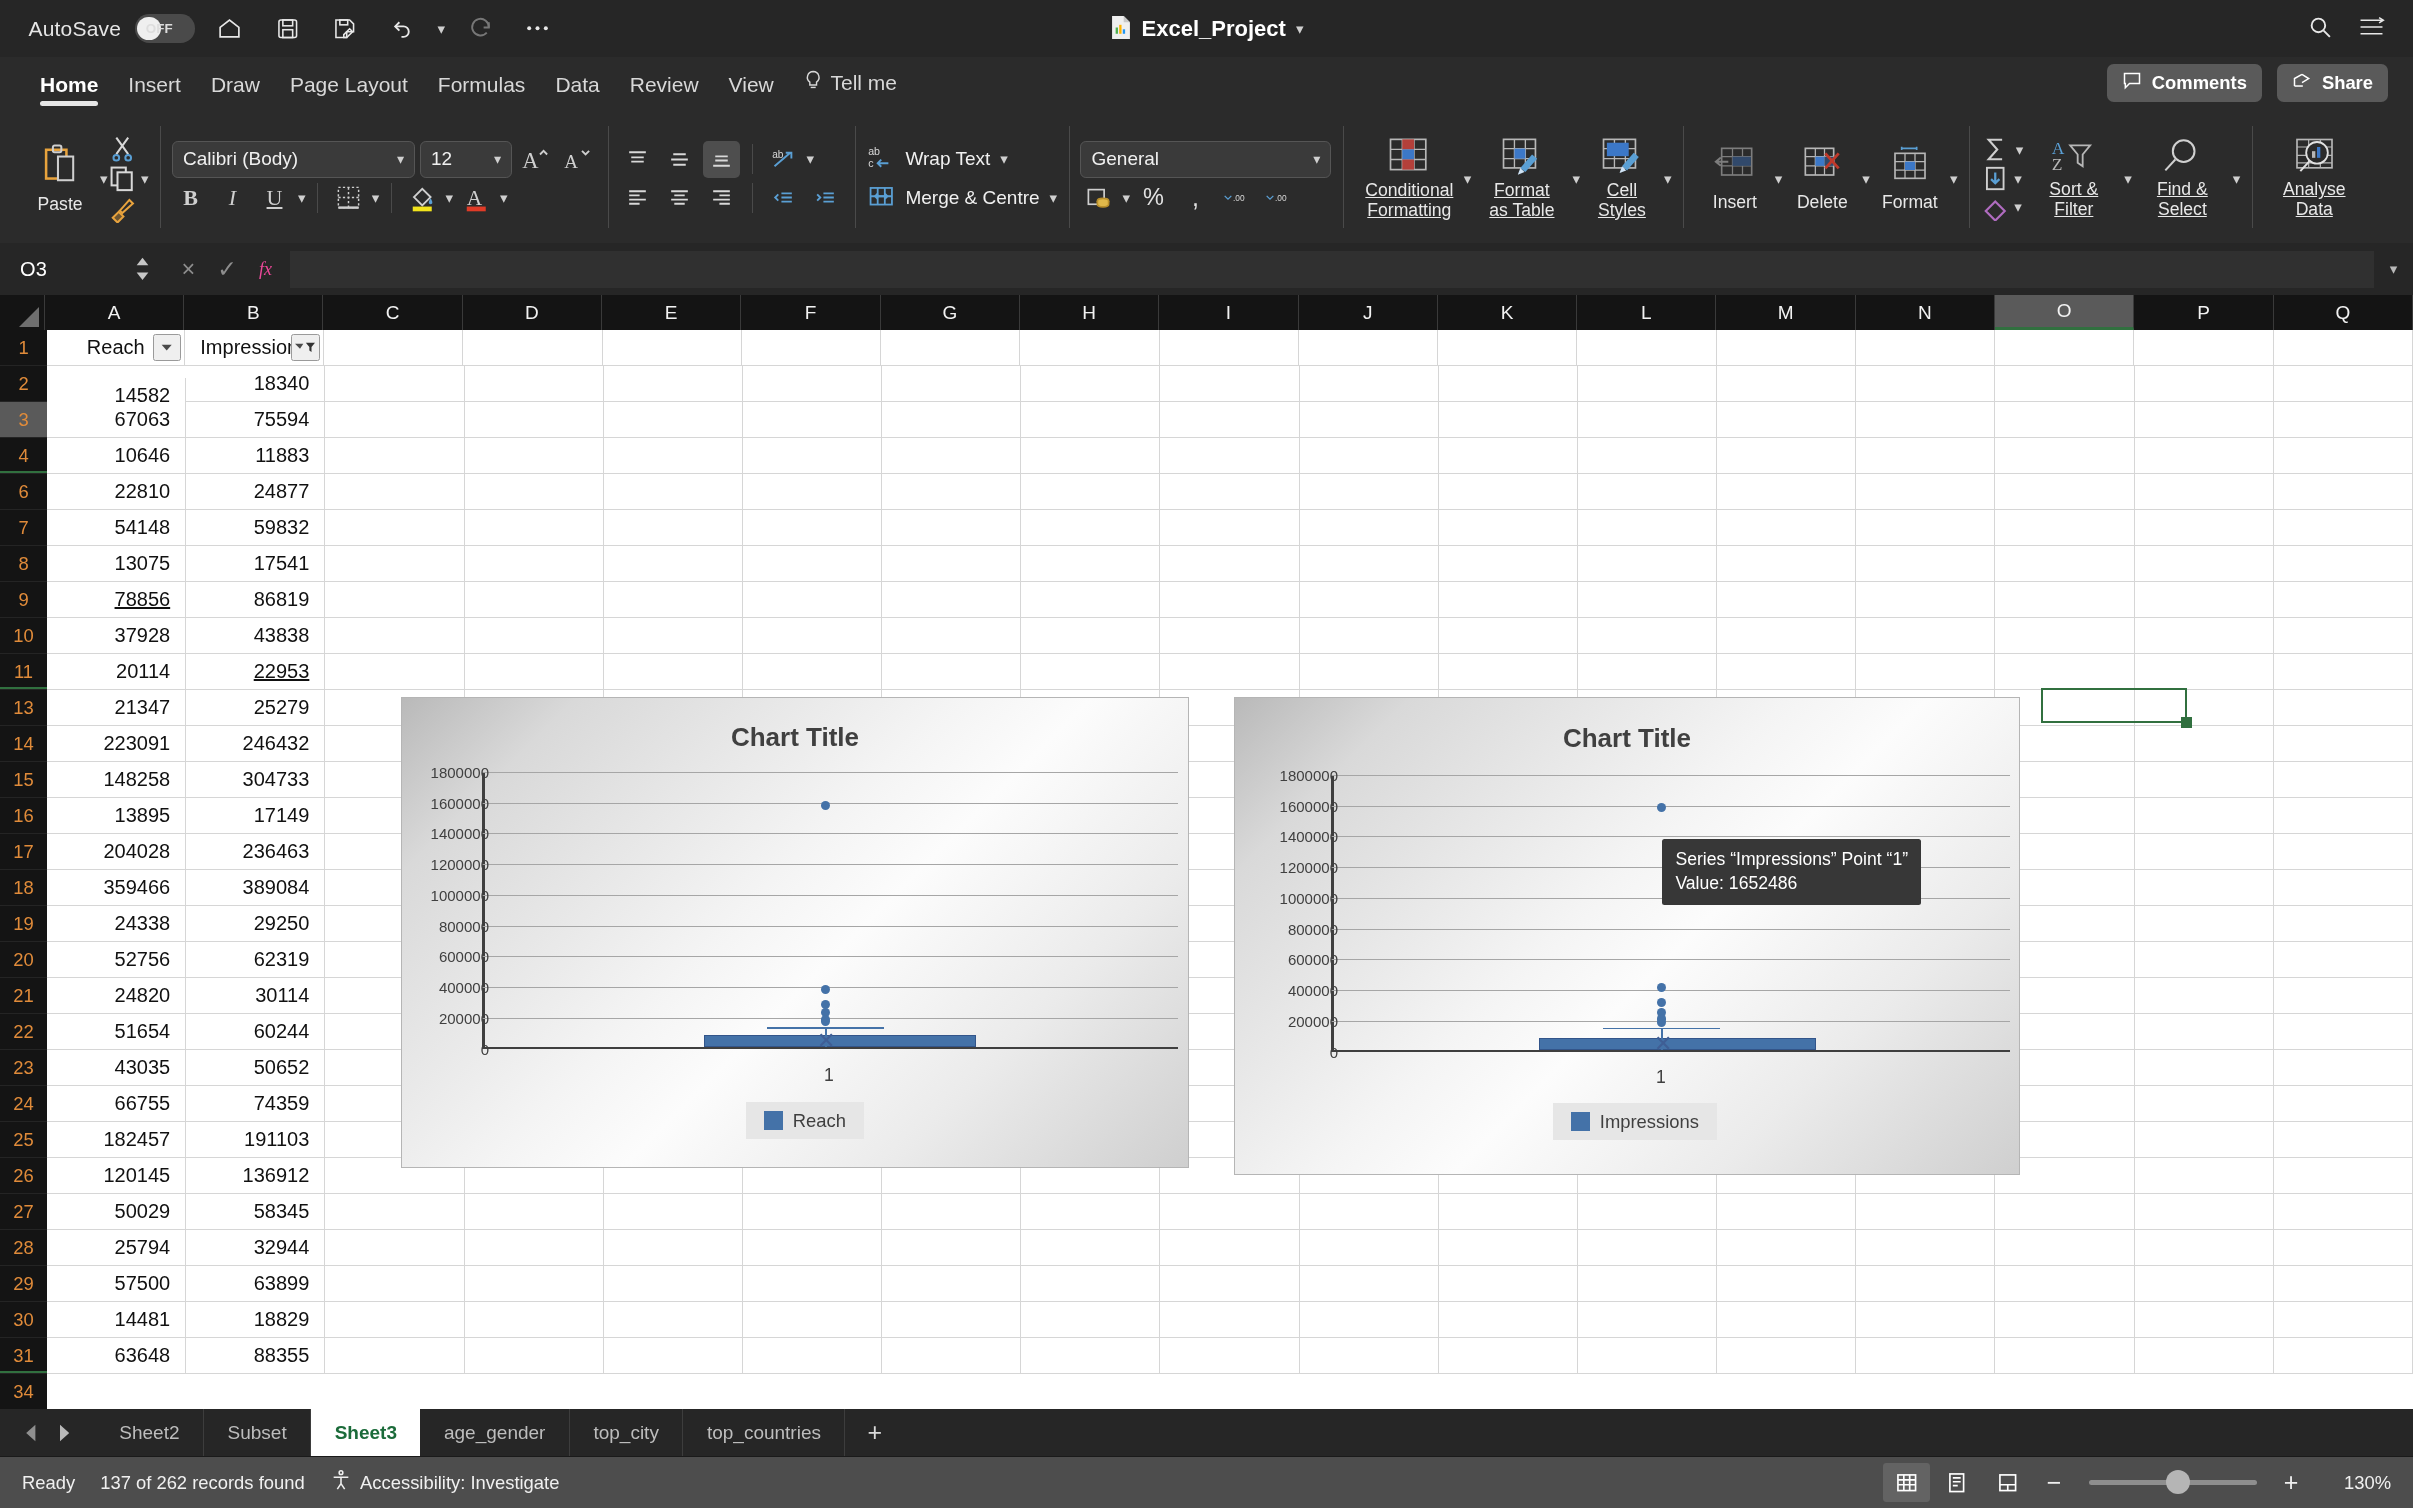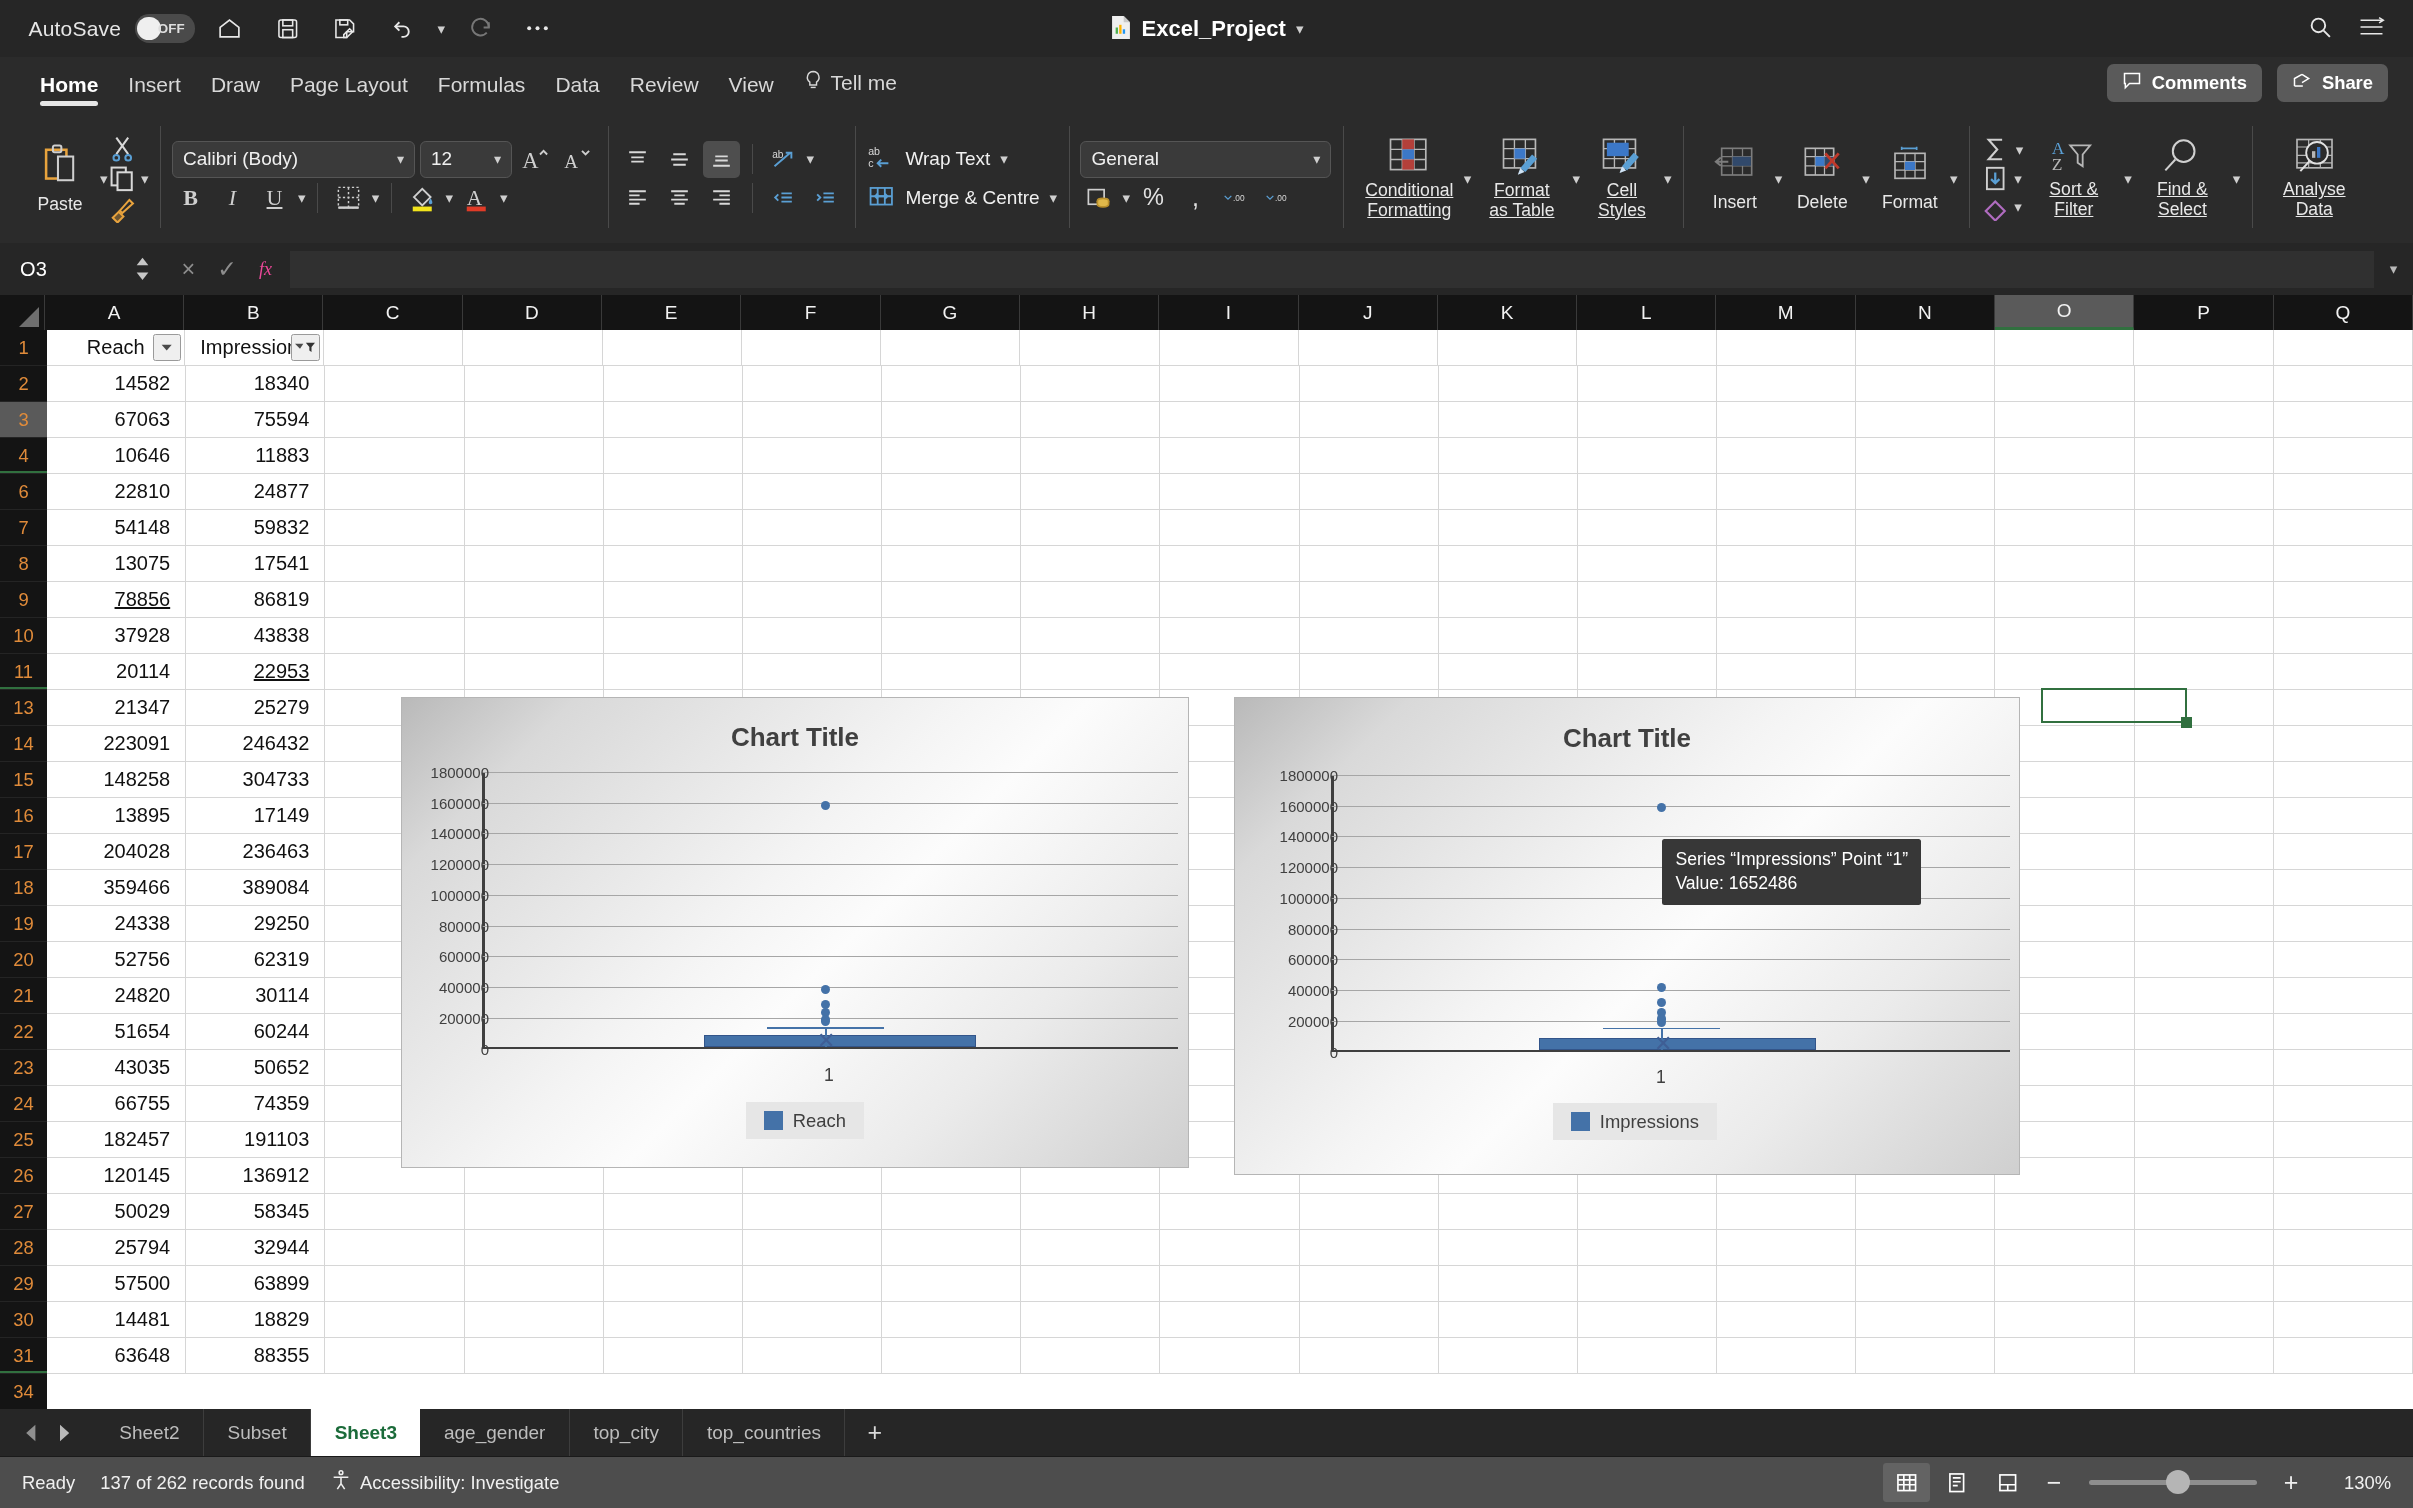--- a/index.html
+++ b/index.html
@@ -17,21 +17,21 @@
     height: 57px; background: #262626; display: flex; align-items: center;
     position: relative; flex: 0 0 57px;
   }
   .tb-left { display: flex; align-items: center; gap: 13.4px; padding-left: 28.5px; }
   .autosave-label { font-size: 21px; color: #e6e6e6; letter-spacing: 0.2px; }
   .toggle {
     width: 60px; height: 28.5px; border-radius: 14.2px; background: #4a4a4a;
     display: flex; align-items: center; padding: 2.5px; position: relative;
   }
   .toggle .knob { width: 23.5px; height: 23.5px; border-radius: 50%; background: #efefef; }
-  .toggle .off { position: absolute; right: 10px; font-size: 13.4px; font-weight: bold; color: #ddd; }
+  .toggle .off { position: absolute; right: 22px; font-size: 13.4px; font-weight: bold; color: #ddd; }
   .tb-icon { width: 44px; height: 39px; display: flex; align-items: center; justify-content: center; }
   .tb-icon svg { display: block; }
   .tb-center {
     position: absolute; left: 0; right: 0; top: 0; height: 57px;
     display: flex; align-items: center; justify-content: center; gap: 10px; pointer-events: none;
   }
   .doc-title { font-size: 22px; font-weight: bold; color: #fff; }
   .tb-right { margin-left: auto; display: flex; align-items: center; gap: 25px; padding-right: 28.5px; }
 
   
@@ -781,21 +781,21 @@
           <div class="gcell blank" style="width: 146px;"></div>
           <div class="gcell blank" style="width: 146px;"></div>
           <div class="gcell blank" style="width: 146px;"></div>
           <div class="gcell blank" style="width: 146px;"></div>
           <div class="gcell blank" style="width: 146px;"></div>
           <div class="gcell blank" style="width: 146px;"></div>
           <div class="gcell blank" style="width: 146px;"></div>
           <div class="gcell blank" style="width: 146px;"></div>
         </div>
         <div class="grow">
-          <div class="gcell" style="width: 146px;">14582</div>
+          <div class="gcell" style="width: 146px; margin-top: 12px;">14582</div>
           <div class="gcell" style="width: 146px;">18340</div>
           <div class="gcell blank" style="width: 146px;"></div>
           <div class="gcell blank" style="width: 146px;"></div>
           <div class="gcell blank" style="width: 146px;"></div>
           <div class="gcell blank" style="width: 146px;"></div>
           <div class="gcell blank" style="width: 146px;"></div>
           <div class="gcell blank" style="width: 146px;"></div>
           <div class="gcell blank" style="width: 146px;"></div>
           <div class="gcell blank" style="width: 146px;"></div>
           <div class="gcell blank" style="width: 146px;"></div>

